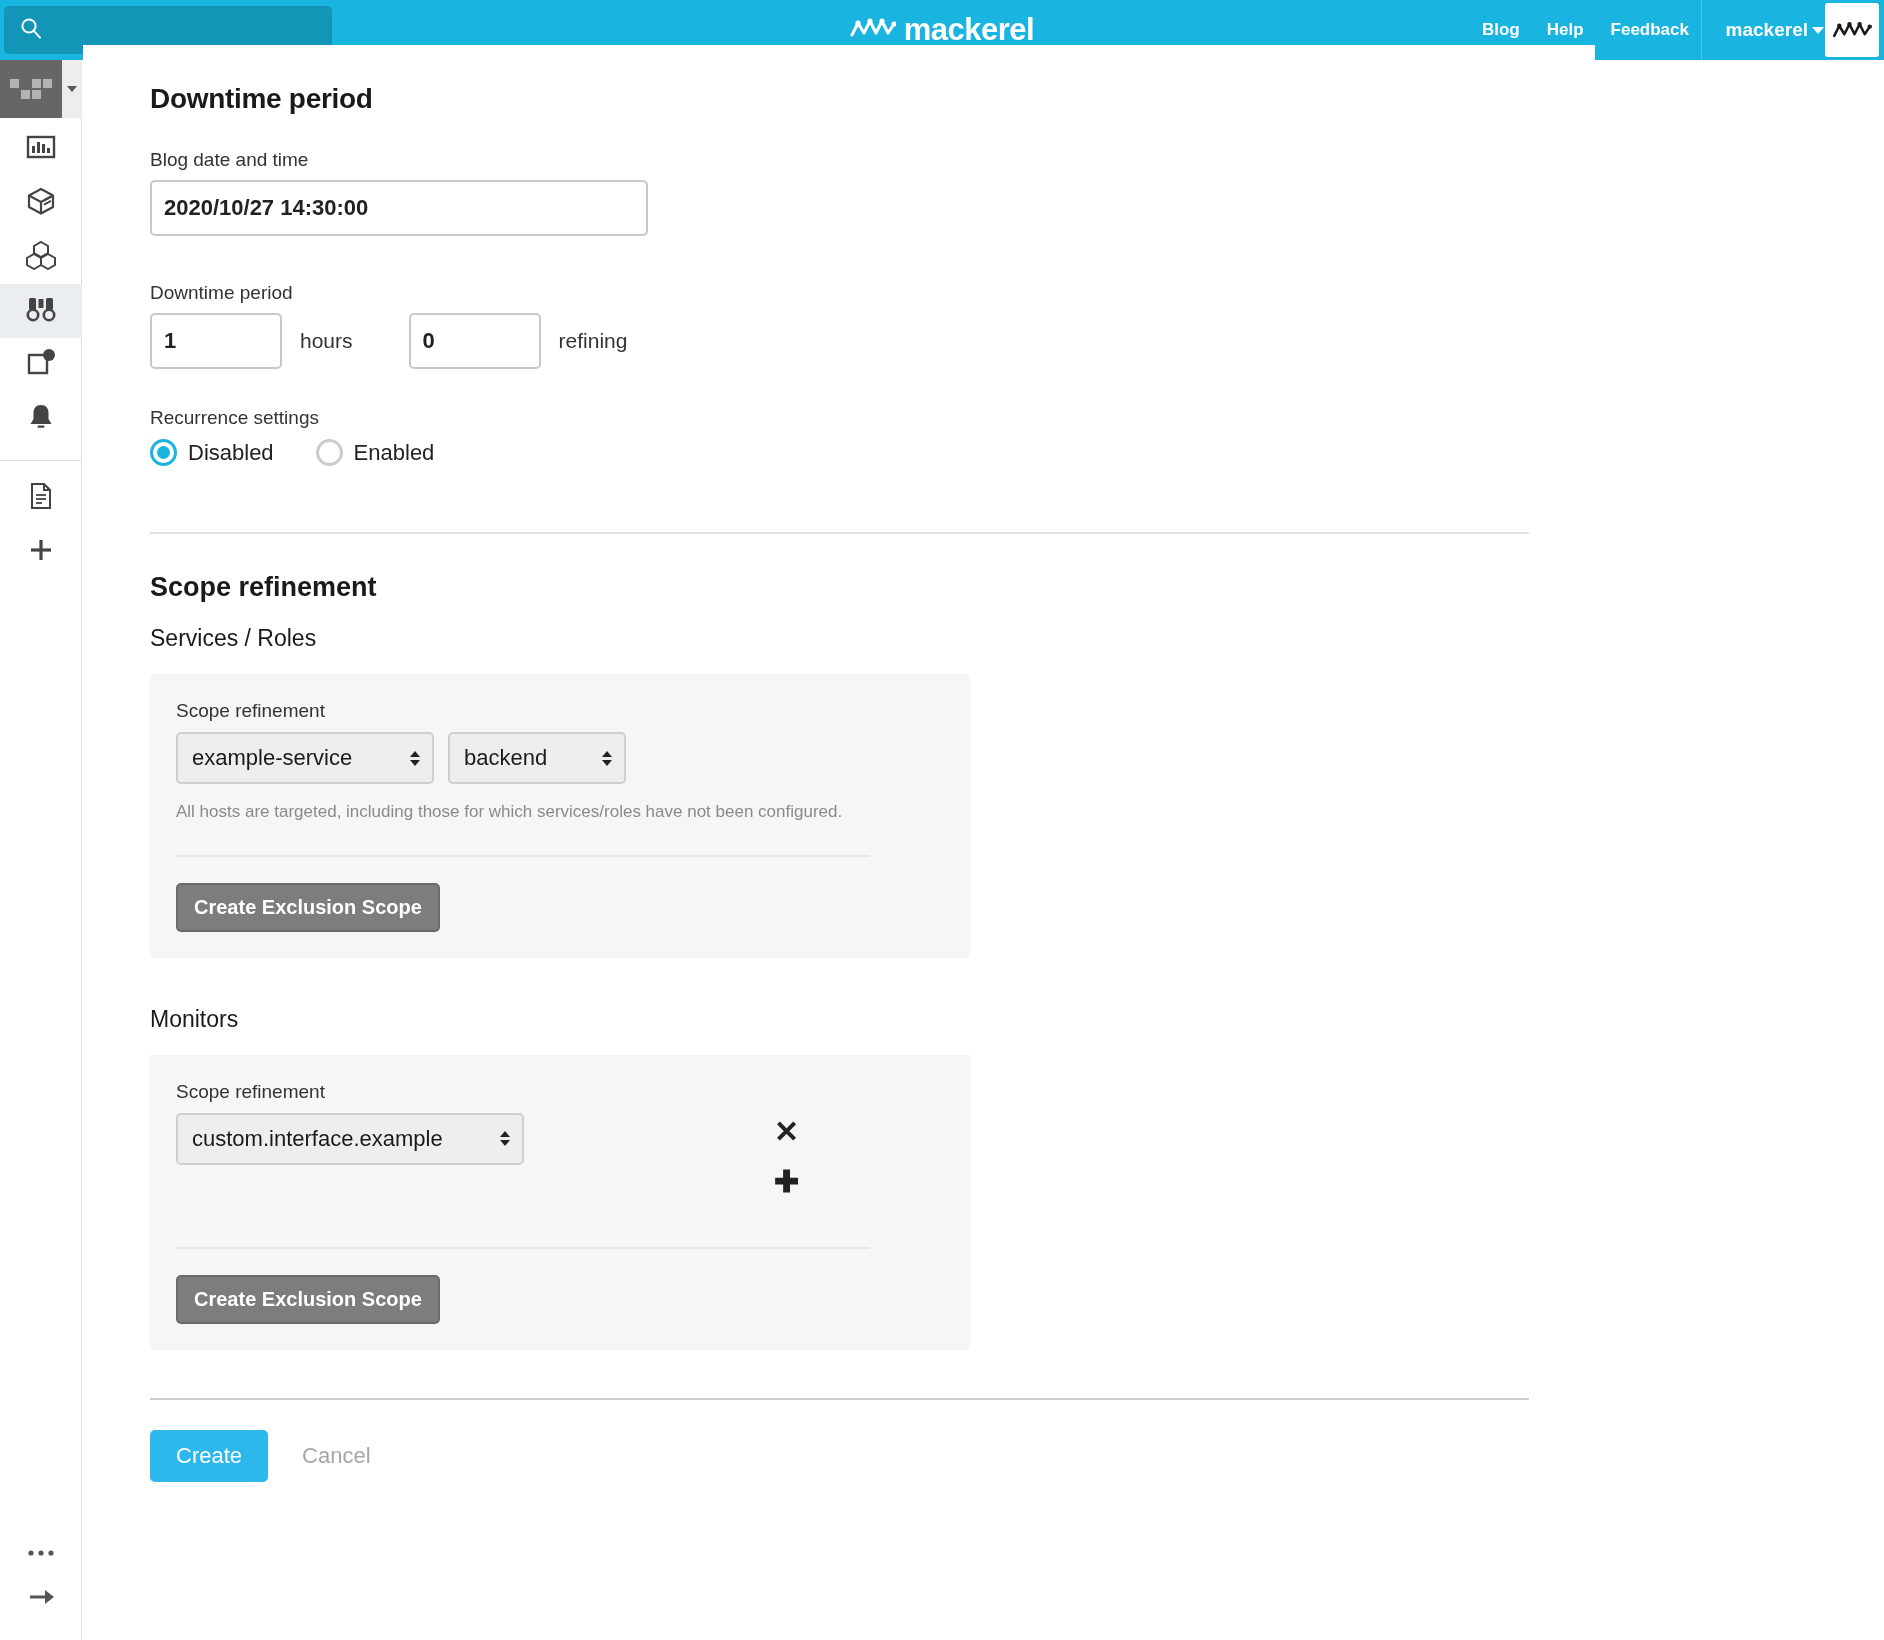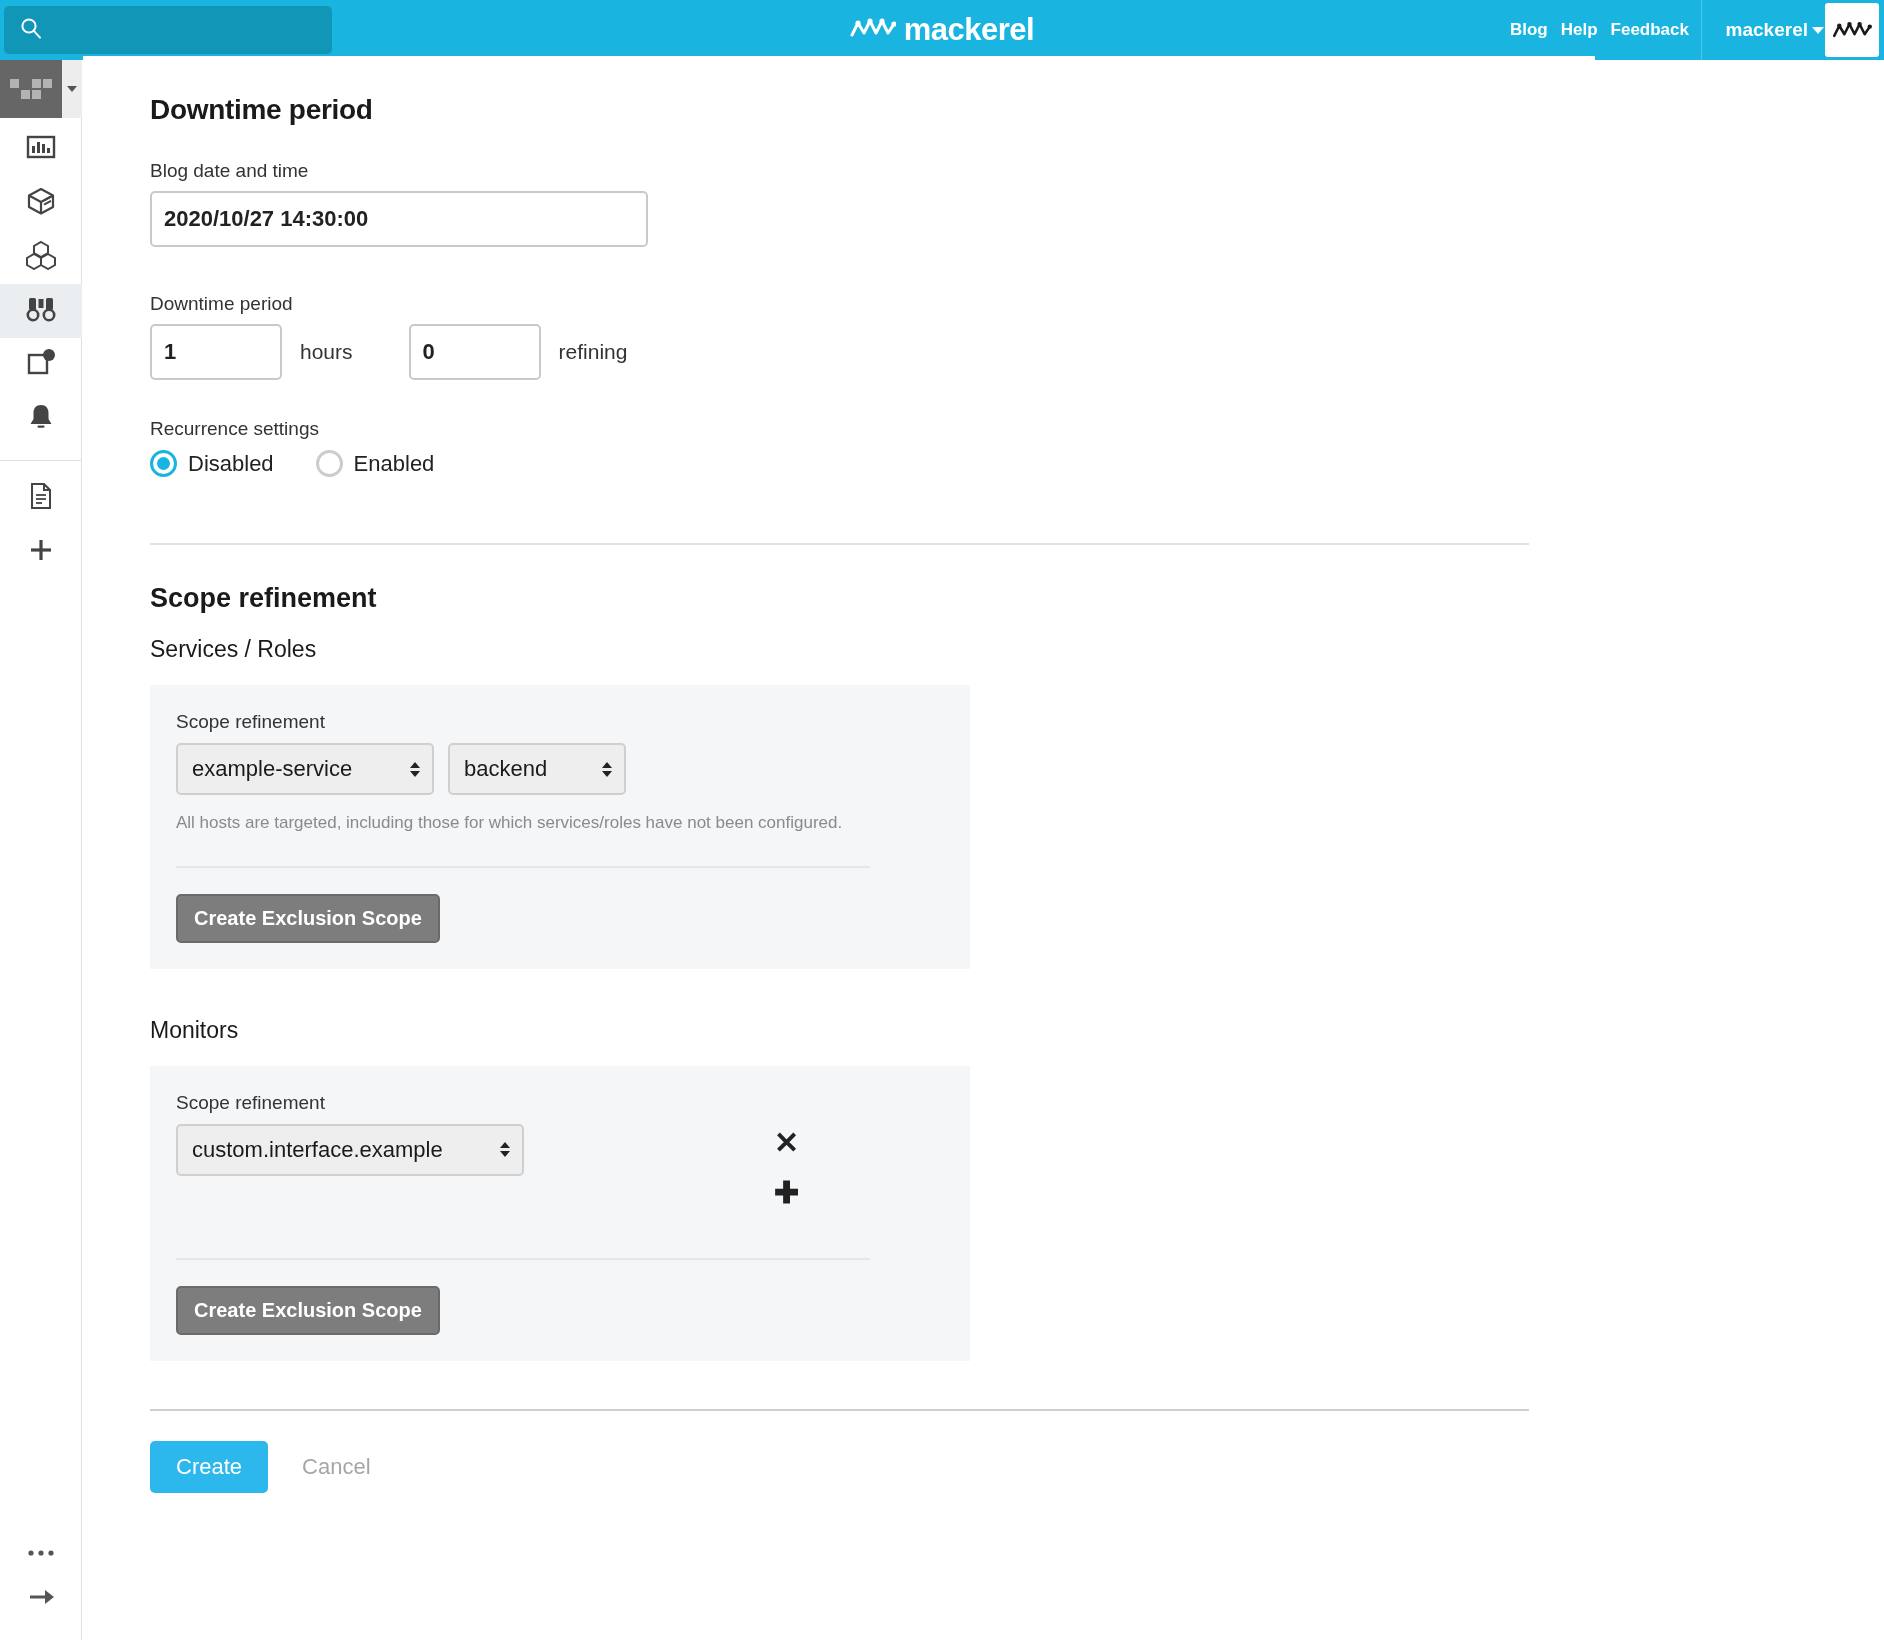--- a/index.html
+++ b/index.html
@@ -39,21 +39,21 @@
     display: flex; align-items: center; justify-content: center;
     gap: 8px;
     pointer-events: none;
   }
   .brand-text {
     color: #ffffff; font-size: 31px; font-weight: bold;
     letter-spacing: -0.5px;
   }
   .top-links {
     position: absolute; right: 195px; top: 0; height: 60px;
-    display: flex; align-items: center; gap: 13px;
+    display: flex; align-items: center; gap: 27px;
   }
   .top-links a {
     color: #ffffff; font-size: 17px; font-weight: bold;
     text-decoration: none;
   }
   .org-sep {
     position: absolute; right: 182px; top: 0;
     width: 1px; height: 60px; background: #4ec6e8;
   }
   .org-block {
@@ -122,21 +122,21 @@
     width: 82px; height: 1px; background: #e0e0e0;
     margin: 14px 0 10px 0;
   }
   .sidebar-bottom {
     position: absolute; bottom: 18px; left: 0; width: 82px;
   }
   .sidebar-bottom .nav-item { height: 46px; }
 
   
   .main {
-    position: absolute; left: 83px; top: 56px;
+    position: absolute; left: 83px; top: 45px;
     width: 1512px; height: 1580px;
     background: #ffffff;
     padding: 0;
   }
   .content { padding: 38px 0 0 67px; }
 
   h1.section-title {
     font-size: 28px; font-weight: bold; color: #1a1a1a;
     margin: 0 0 34px 0; letter-spacing: -0.3px;
   }

